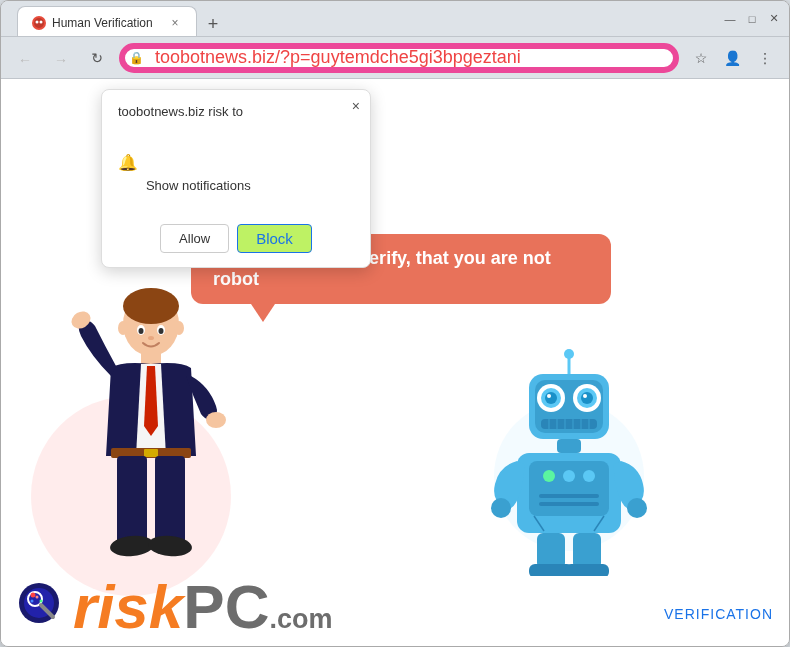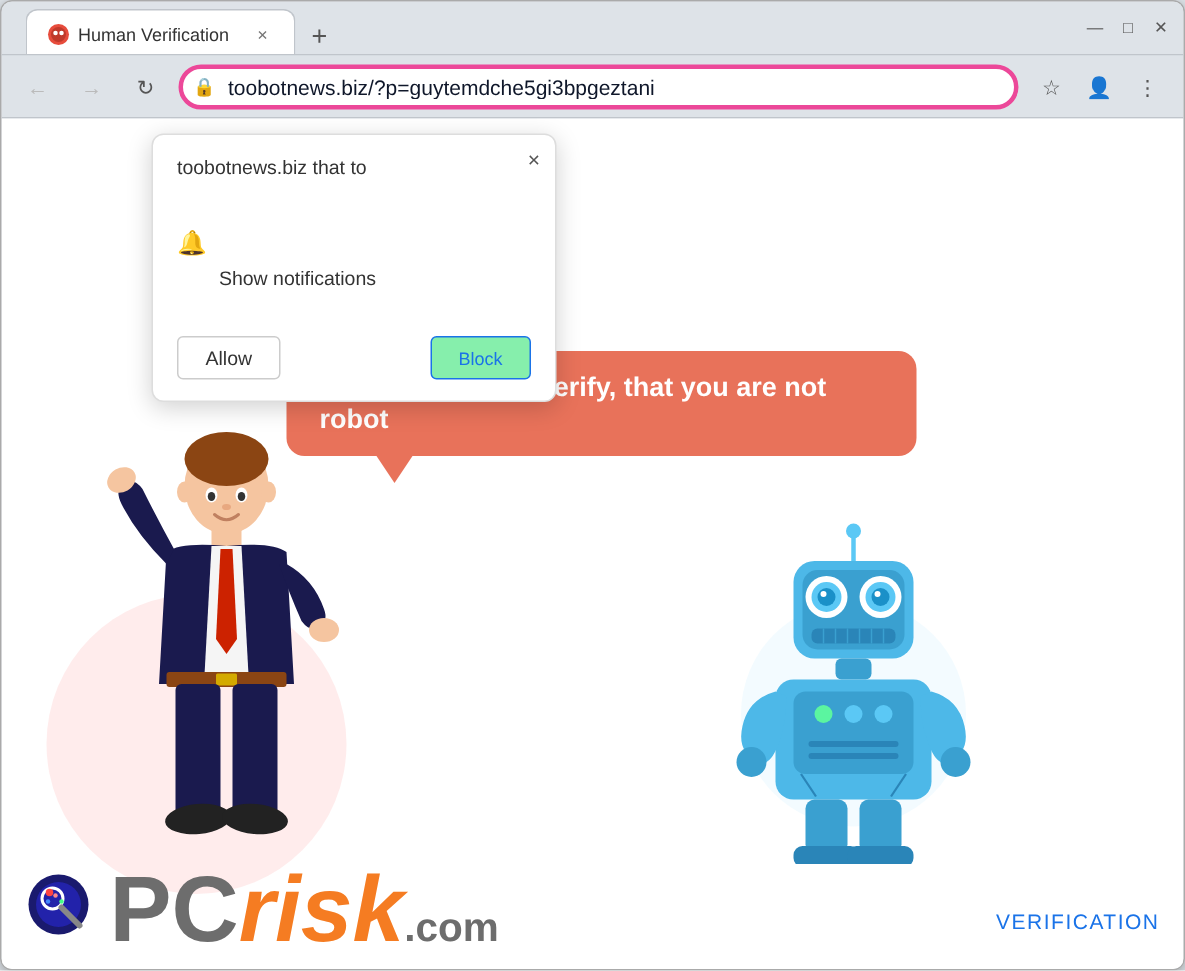--- a/index.html
+++ b/index.html
@@ -96,25 +96,25 @@
     .nav-btn.disabled { color: #bbb; cursor: default; }
     .address-bar-container {
       flex: 1;
       position: relative;
       display: flex;
       align-items: center;
     }
     .address-bar-input {
       width: 100%;
       height: 30px;
-      border: 3px solid #ec4899;
+      border: 6px solid #ec4899;
       border-radius: 15px;
       padding: 0 40px 0 30px;
-      font-size: 14px;
-      color: #0f172a;
+      font-size: 18px;
+      color: #ef4444;
       outline: none;
       background: #fff;
     }
     .address-lock {
       position: absolute;
       left: 10px;
       color: #555;
       font-size: 12px;
     }
     .nav-right-btns {
@@ -165,39 +165,39 @@
       font-size: 16px;
       color: #555;
     }
     .popup-item-text {
       font-size: 13px;
       color: #333;
       margin-top: 47px;
     }
     .popup-buttons {
       display: flex;
-      justify-content: space-between;
+      justify-content: center;
       gap: 8px;
       margin-top: 31px;
     }
     .btn-allow {
       padding: 6px 18px;
       border: 1px solid #ccc;
       border-radius: 4px;
       background: #fff;
       font-size: 13px;
       color: #333;
       cursor: pointer;
     }
     .btn-block {
       padding: 2px 18px;
       border: 1px solid #1a73e8;
       border-radius: 4px;
-      background: #86efac;
-      font-size: 12px;
+      background: #bef264;
+      font-size: 15px;
       color: #1a73e8;
       cursor: pointer;
       font-weight: 500;
     }
 
     
     .speech-bubble {
       position: absolute;
       top: 155px;
       left: 190px;
@@ -324,21 +324,21 @@
     <div class="nav-right-btns">
       <button class="nav-btn">☆</button>
       <button class="nav-btn">👤</button>
       <button class="nav-btn">⋮</button>
     </div>
   </div>
 
   <div class="page-content">
 
     <div class="notification-popup">
-      <div class="popup-title">toobotnews.biz that to</div>
+      <div class="popup-title">toobotnews.biz risk to</div>
       <span class="popup-close">×</span>
       <div class="popup-item">
         <span class="popup-bell">🔔</span>
         <span class="popup-item-text">Show notifications</span>
       </div>
       <div class="popup-buttons">
         <button class="btn-allow">Allow</button>
         <button class="btn-block">Block</button>
       </div>
     </div>
@@ -461,22 +461,22 @@
         <circle cx="22" cy="22" r="20" fill="#1a1a6e"></circle>
         <circle cx="22" cy="22" r="15" fill="#2222aa"></circle>
         <circle cx="18" cy="18" r="7" fill="transparent" stroke="#fff" stroke-width="2"></circle>
         <circle cx="16" cy="14" r="2.5" fill="#ff4444"></circle>
         <line x1="24" y1="24" x2="36" y2="36" stroke="#888" stroke-width="4" stroke-linecap="round"></line>
         <circle cx="20" cy="16" r="1.5" fill="#ff8888"></circle>
         <circle cx="15" cy="20" r="1.5" fill="#4488ff"></circle>
         <circle cx="24" cy="20" r="1.5" fill="#44ff88"></circle>
       </svg>
       <div style="display:flex; align-items:baseline; line-height:1;">
+        <span style="font-size:62px; font-weight:900; color:#f57c22; font-family:'Arial Black',sans-serif; line-height:1; font-style:italic;">risk</span>
         <span style="font-size:62px; font-weight:900; color:#6d6d6d; font-family:'Arial Black',sans-serif; line-height:1;">PC</span>
-        <span style="font-size:62px; font-weight:900; color:#f57c22; font-family:'Arial Black',sans-serif; line-height:1; font-style:italic;">risk</span>
         <span style="font-size:27px; font-weight:900; color:#6d6d6d; font-family:'Arial Black',sans-serif; line-height:1;">.com</span>
       </div>
     </div>
 
     <div class="verification-text">VERIFICATION</div>
 
   </div>
 </div>
 
 </body></html>

